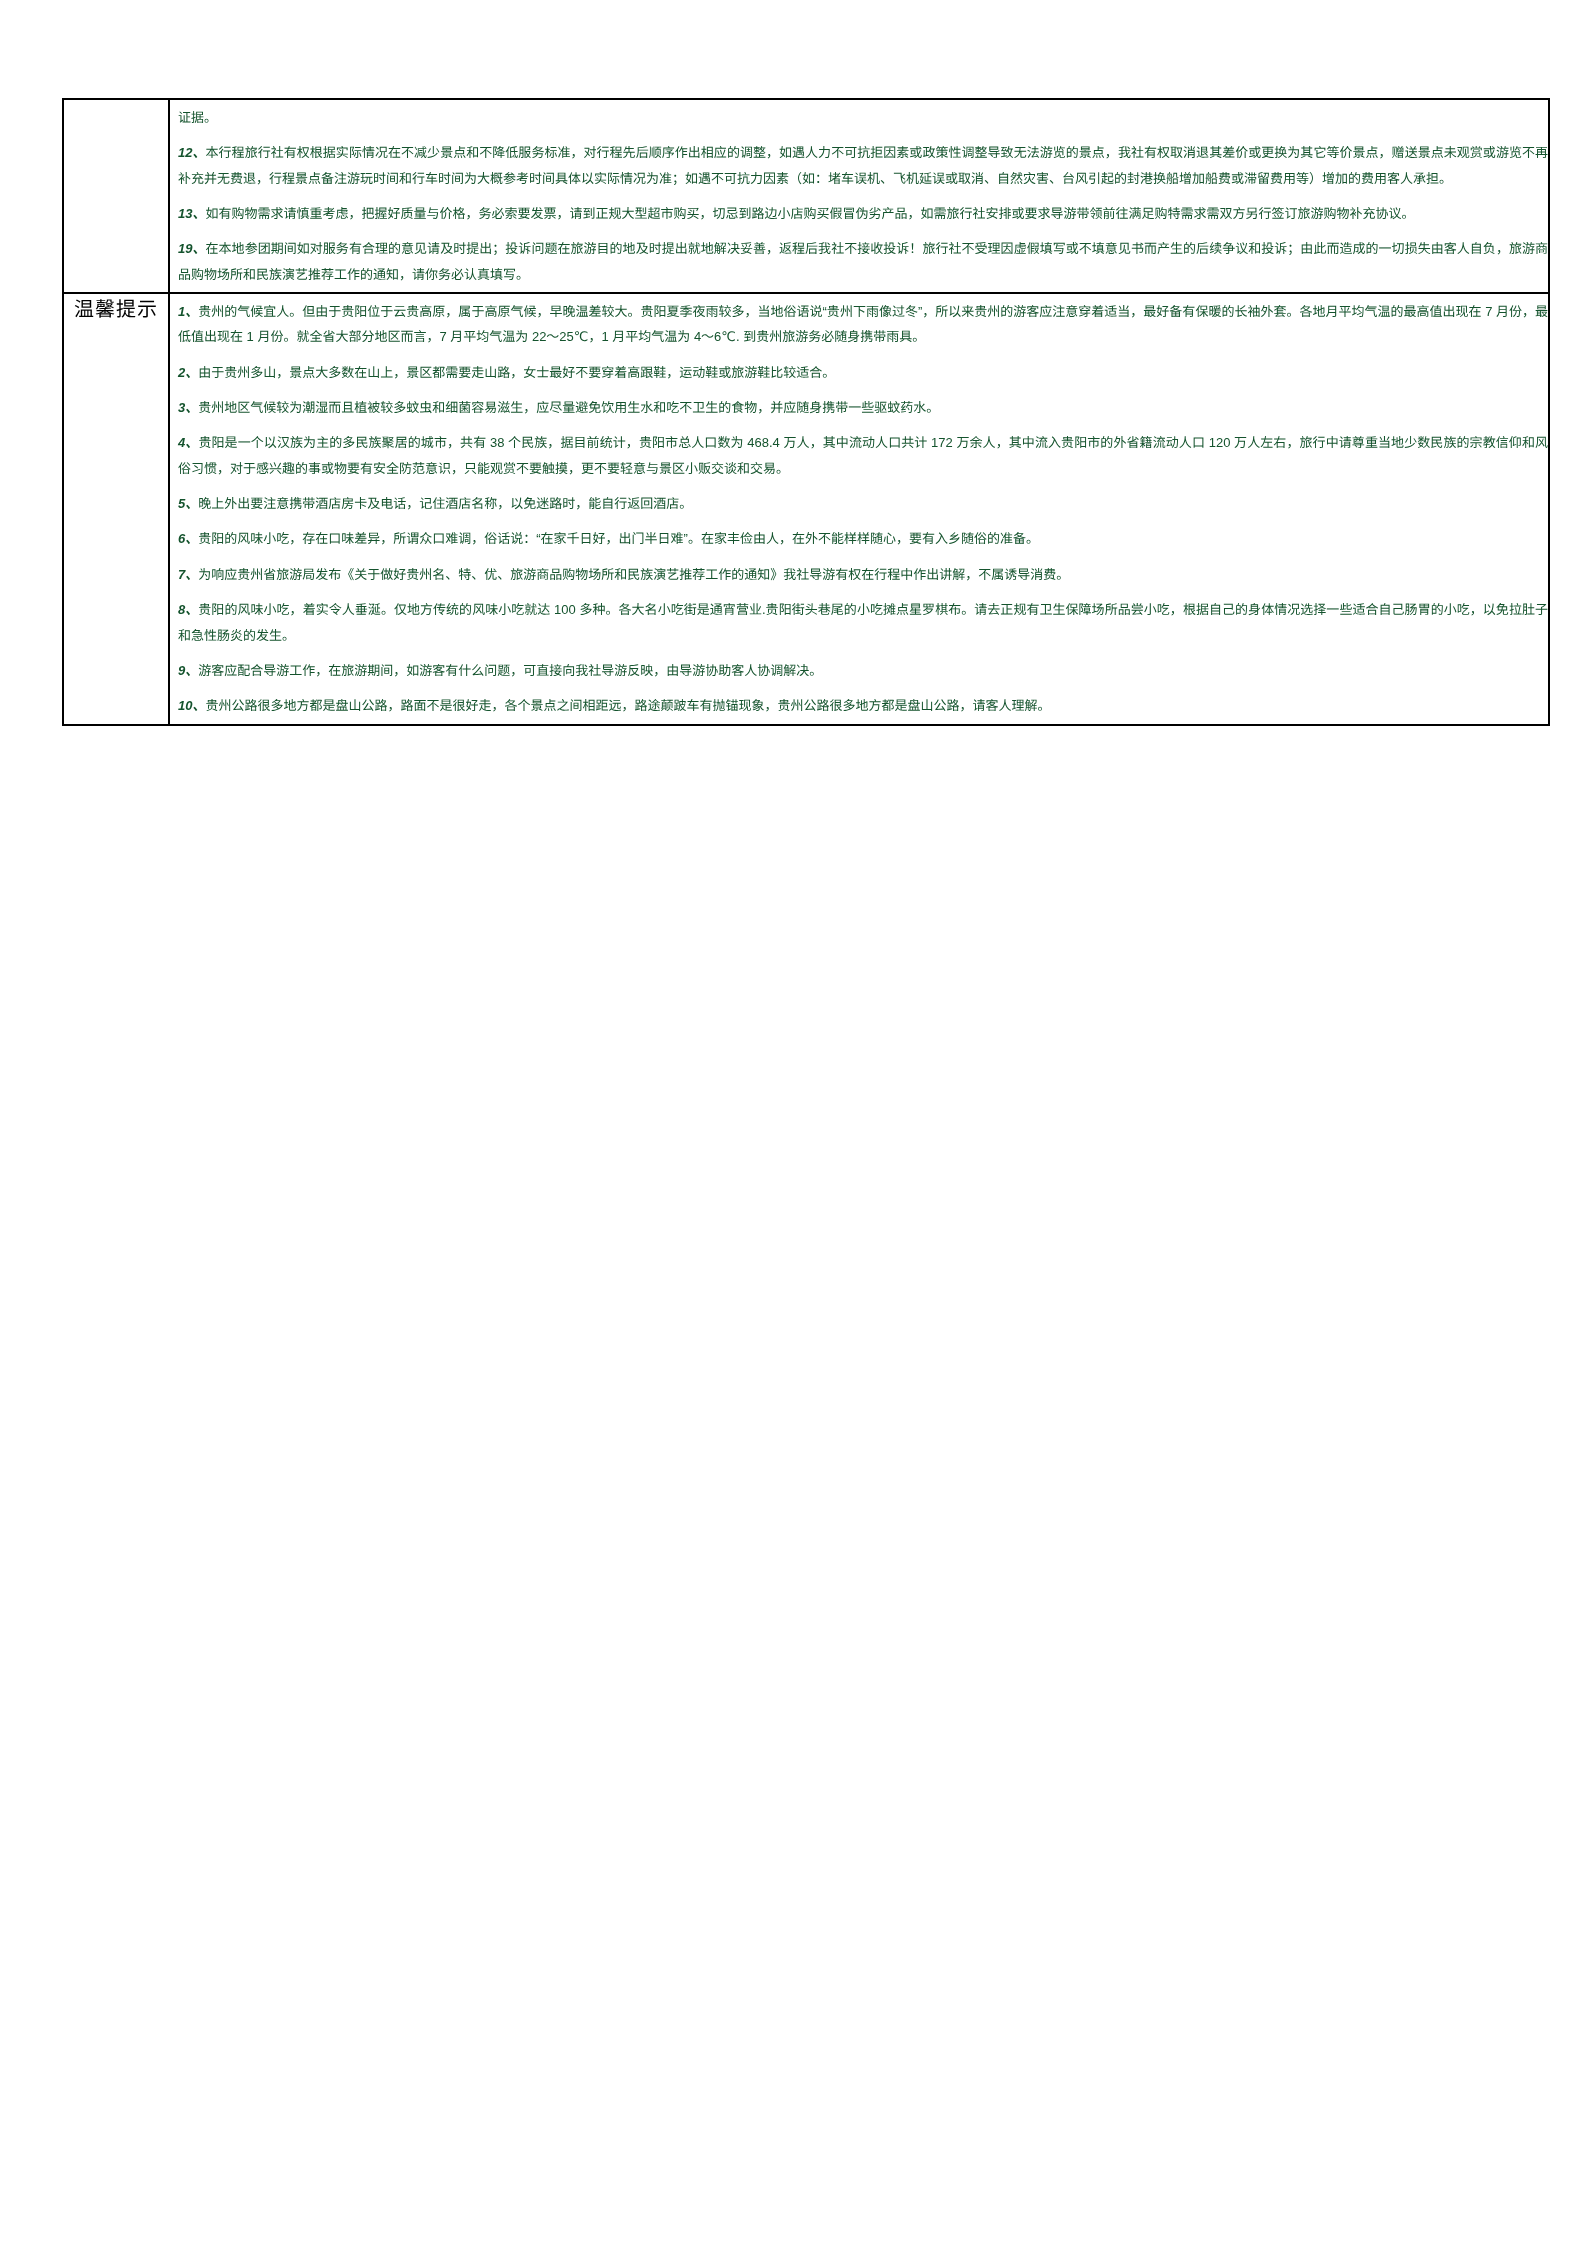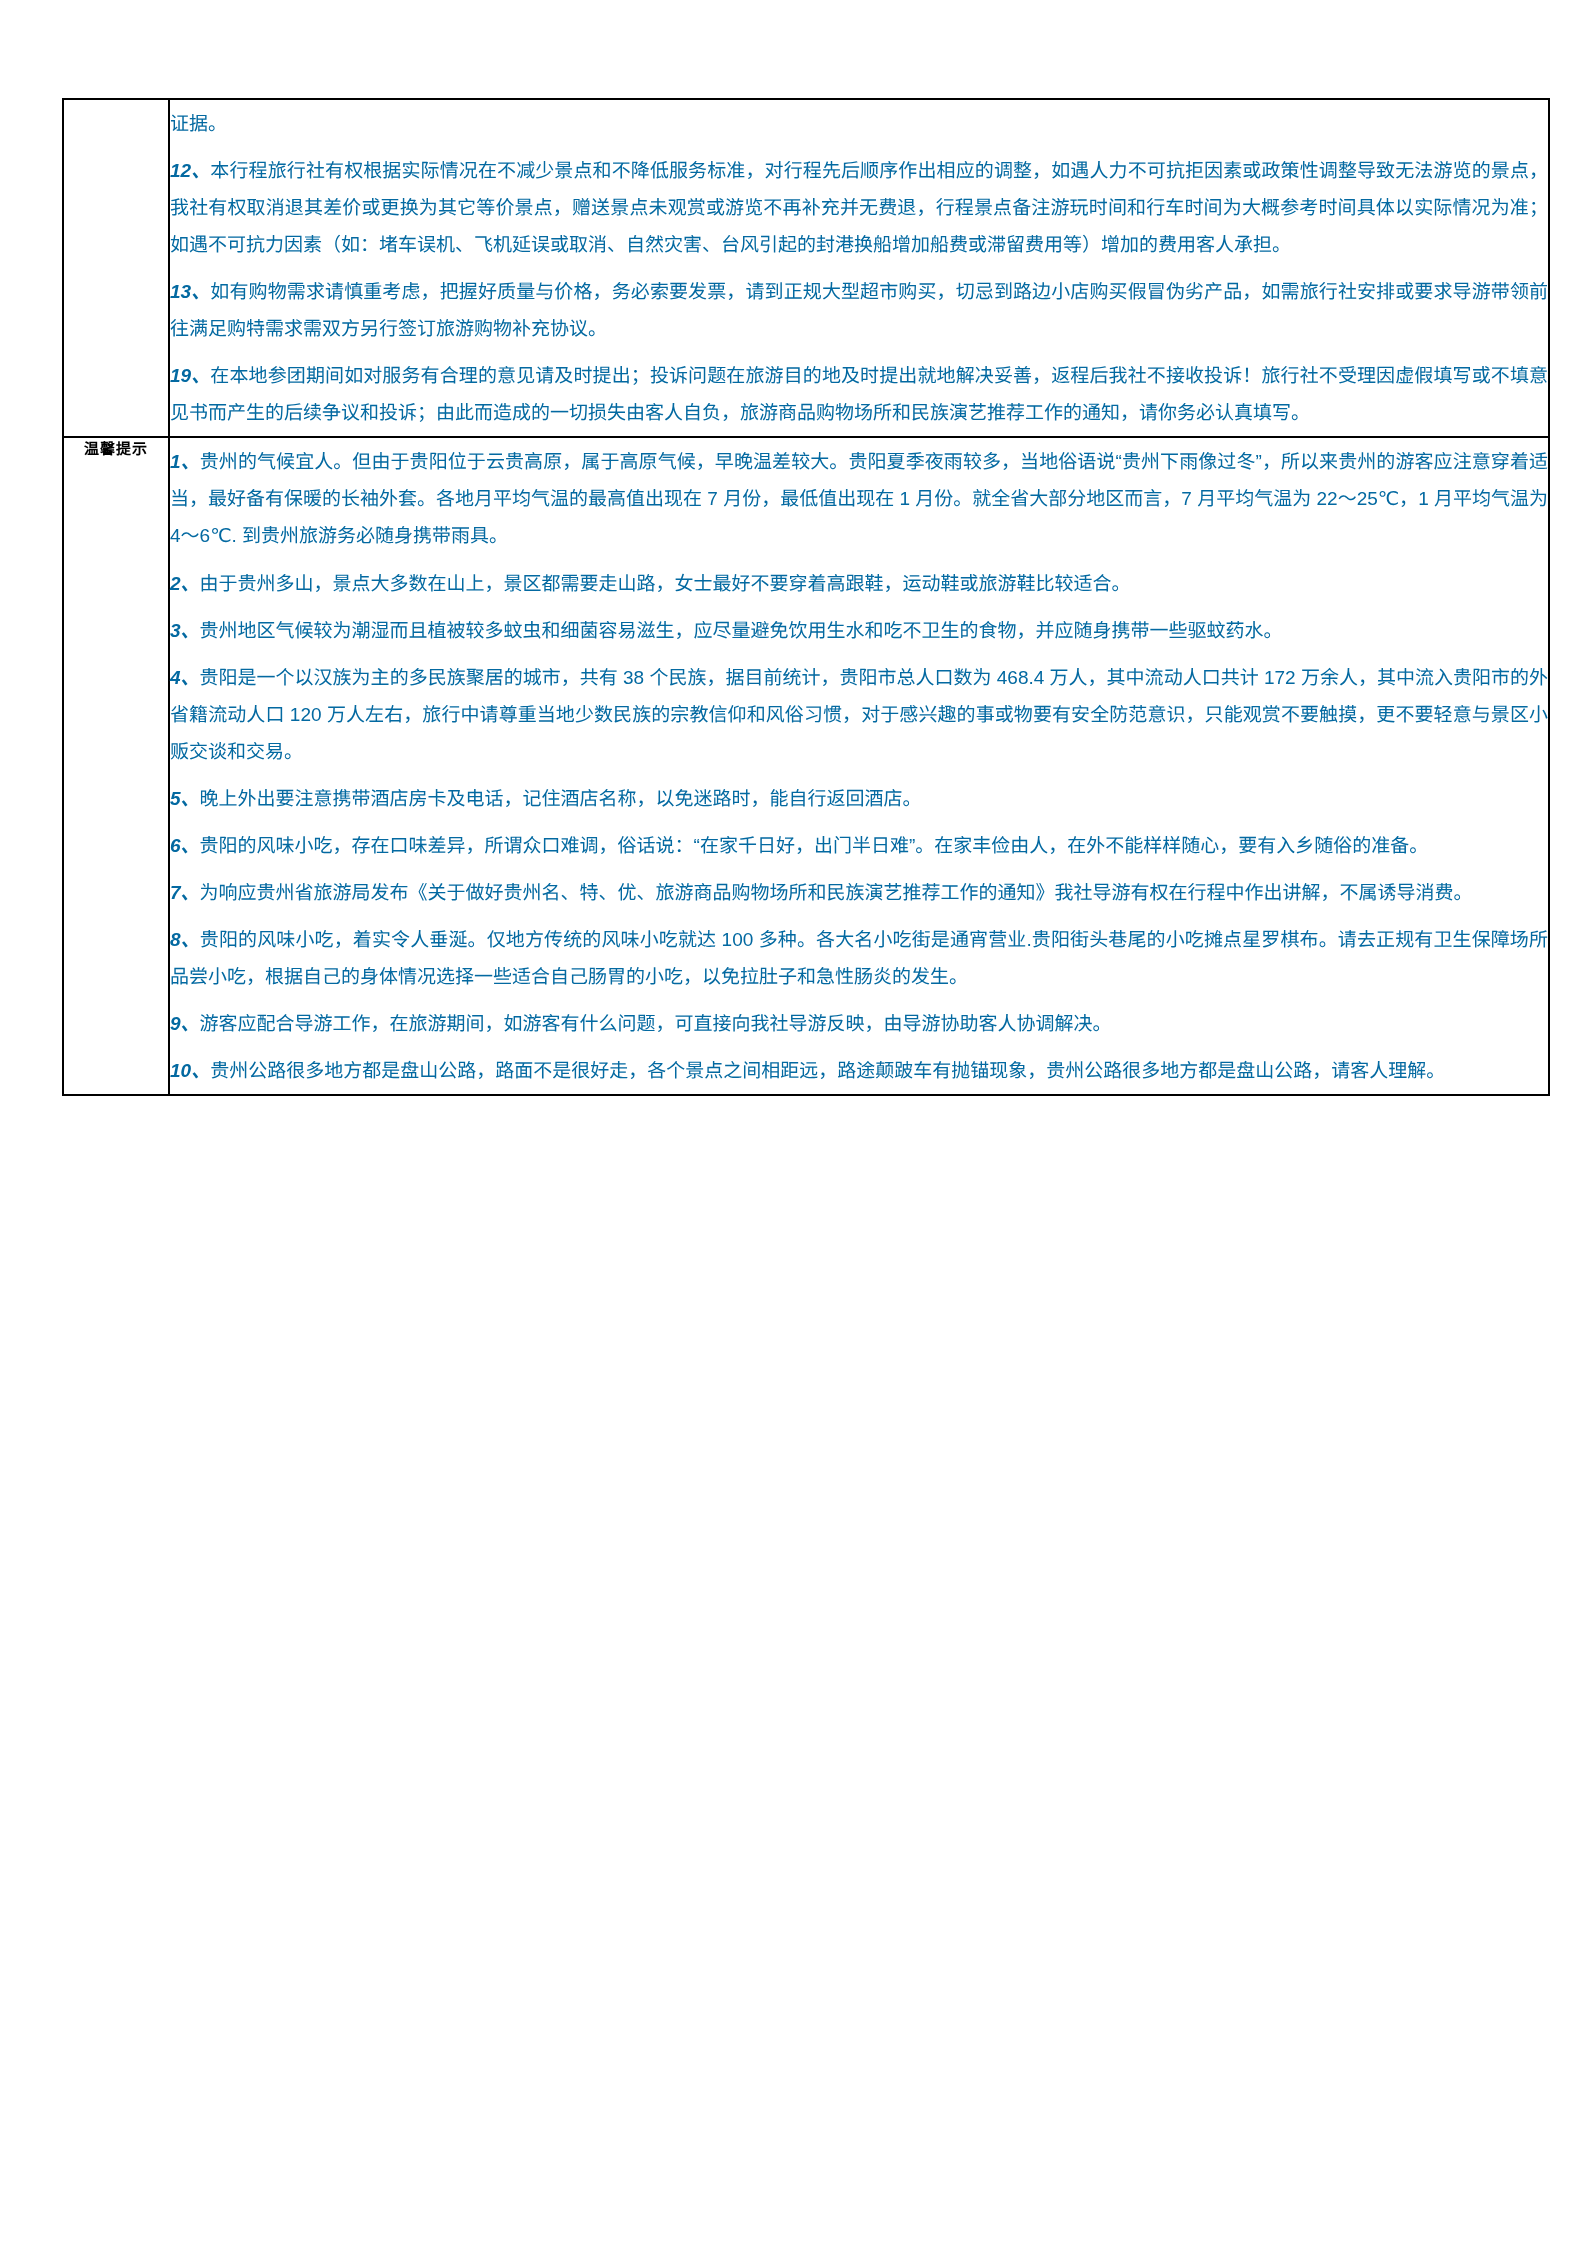--- a/index.html
+++ b/index.html
@@ -40,34 +40,34 @@
   td.label-cell {
     width: 104px;
     vertical-align: middle;
     text-align: center;
     padding: 4px 2px;
   }
   td.content-cell {
     padding: 14px 22px 16px 22px;
   }
   .label-text {
-    font-size: 15px;
-    font-weight: bold;
+    font-size: 20px;
+    font-weight: normal;
     letter-spacing: 1px;
     line-height: 1.5;
     color: #000000;
   }
   p.para {
-    margin: 0 0 0 0;
+    margin: 0 0 0 8px;
     padding: 5px 0 5px 0;
-    font-size: 19px;
+    font-size: 13px;
     line-height: 1.95;
     text-align: justify;
     text-justify: inter-ideograph;
-    color: #0369a1;
+    color: #14532d;
     word-break: break-all;
   }
   p.para .num {
     font-weight: bold;
     font-style: italic;
   }
 </style>
 </head>
 <body>
 

